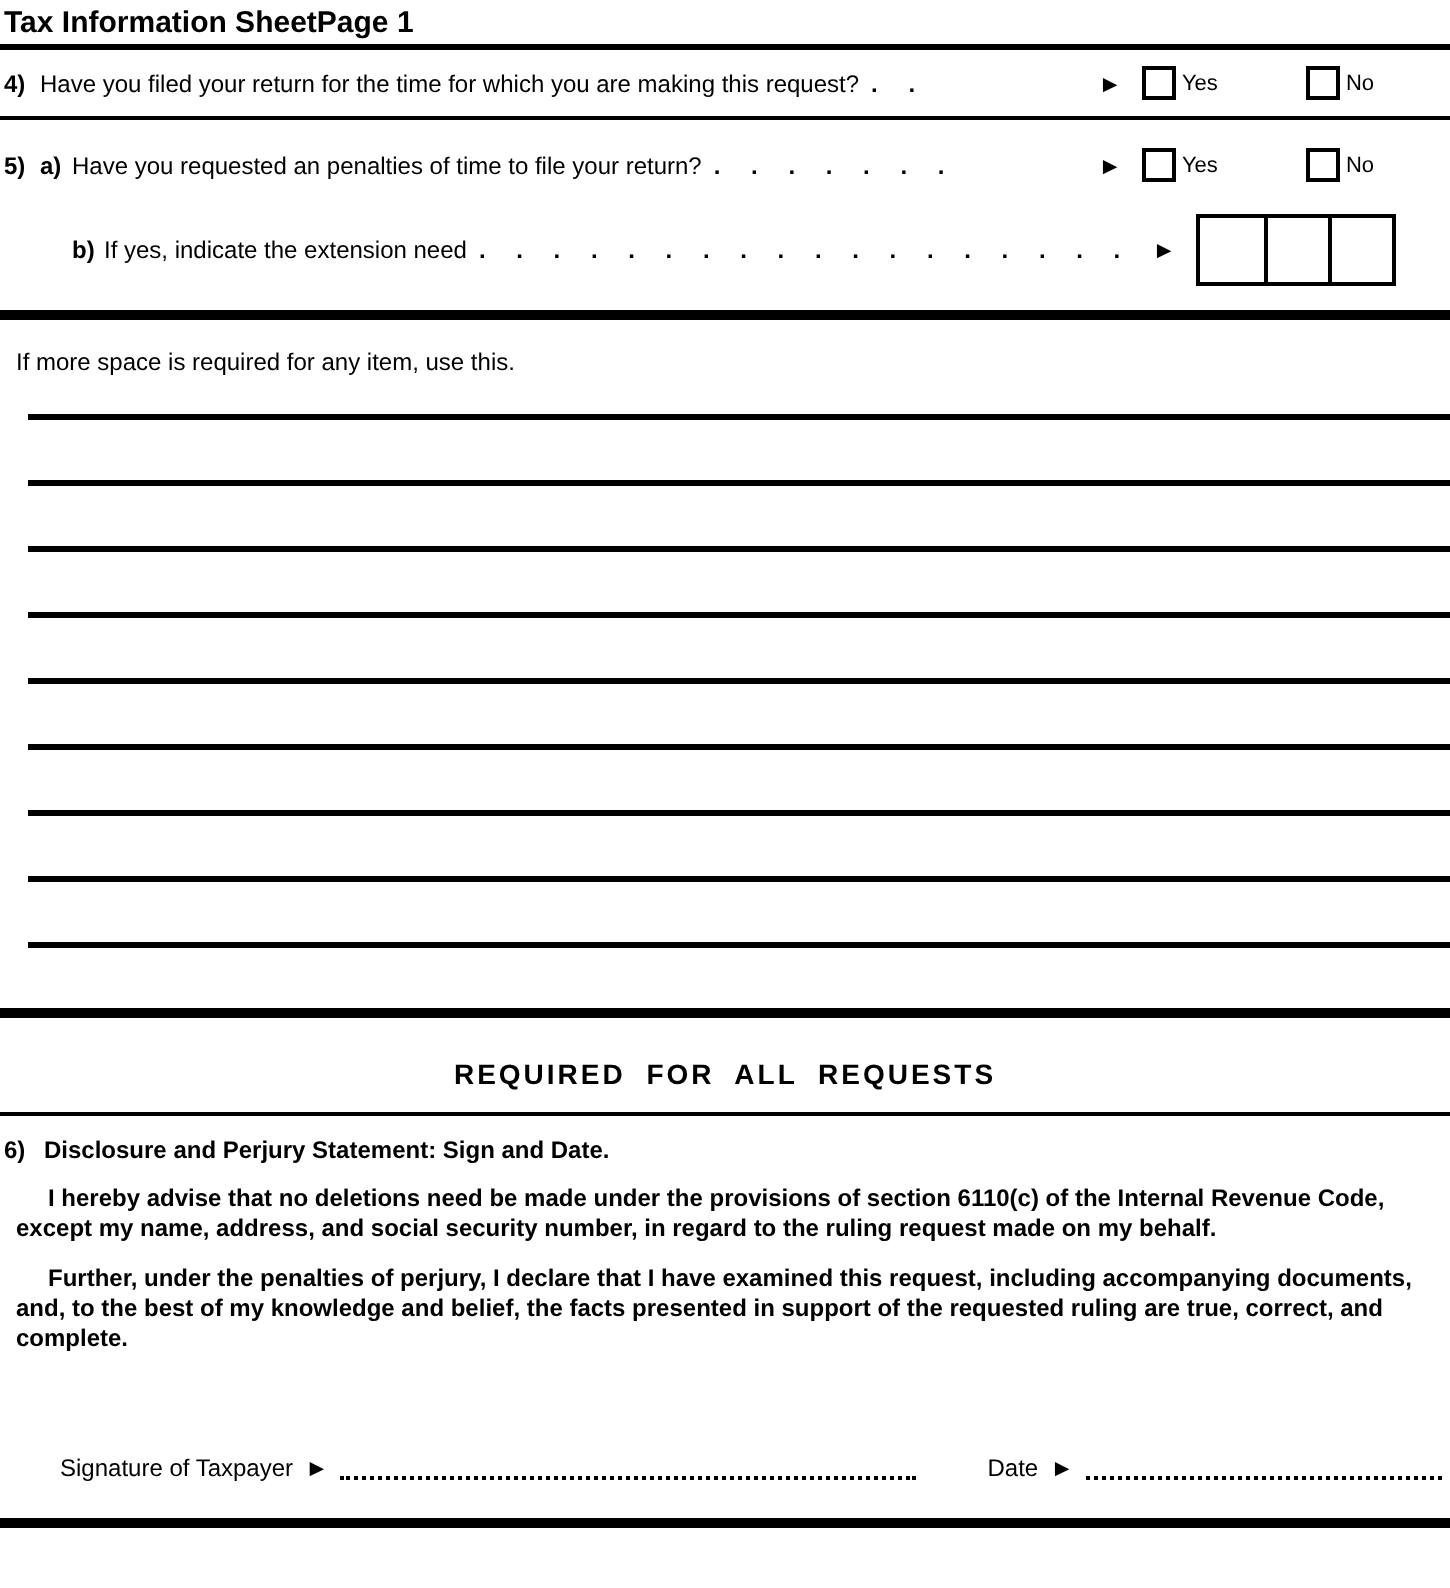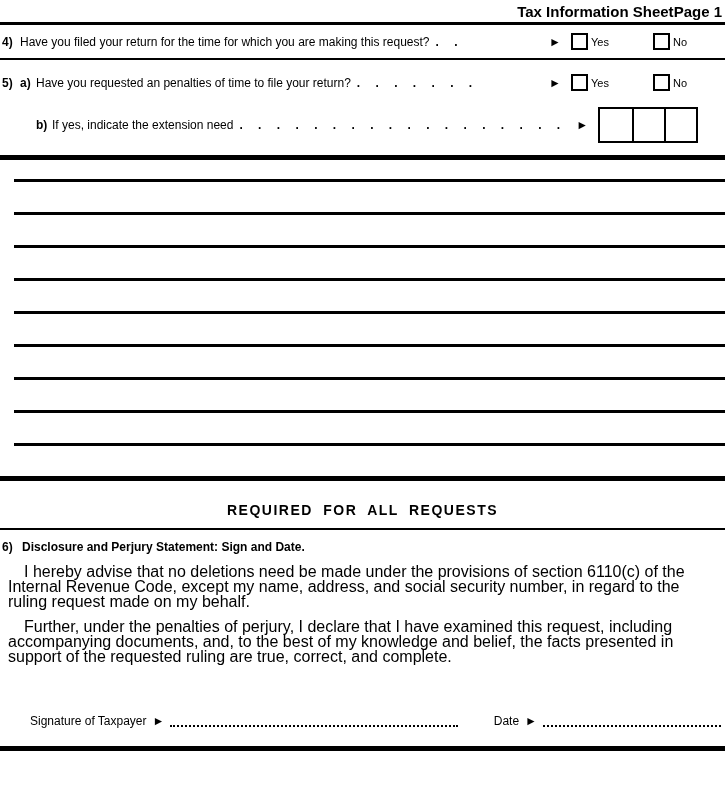--- a/index.html
+++ b/index.html
@@ -7,21 +7,21 @@
   body { font-family: "Liberation Sans", sans-serif; }
   .page {
     position: relative;
     width: 725px; height: 794px;
     background: #ffffff;
     color: #000000;
     overflow: hidden;
   }
   
   .header {
-    display: flex; justify-content: flex-end; align-items: flex-end;
+    display: flex; justify-content: flex-start; align-items: flex-end;
     padding: 3px 3px 2px 2px;
     border-bottom: 3px solid #000;
   }
   .header .title, .header .pageno { font-size: 15px; font-weight: bold; }
   
   .q-row { display: flex; align-items: center; font-size: 12px; }
   .q-num { font-weight: bold; width: 18px; flex: 0 0 auto; }
   .q-letter { font-weight: bold; width: 16px; flex: 0 0 auto; }
   .q-text { white-space: nowrap; }
   .leader-dots { letter-spacing: 6px; margin-left: 6px; white-space: nowrap; font-weight: bold; }
@@ -58,24 +58,25 @@
     border-top: 5px solid #000;
     border-bottom: 2px solid #000;
     text-align: center;
     padding: 20px 0 9px 0;
   }
   .banner-title { font-size: 14px; font-weight: bold; letter-spacing: 1.5px; word-spacing: 5px; }
   
   .q6-heading { display: flex; margin-top: 10px; font-size: 12px; font-weight: bold; }
   .q6-heading .q-num { width: 20px; margin-left: 2px; }
   .statement-para {
-    font-size: 16px; line-height: 15px;
+    font-size: 12px; line-height: 15px;
     margin: 10px 8px 0 8px;
     text-indent: 16px;
     max-width: 706px;
+    font-weight: bold;
   }
   
   .signature-row {
     display: flex; align-items: center;
     margin: 50px 4px 0 30px;
     font-size: 12px;
   }
   .sig-label { white-space: nowrap; }
   .sig-arrow { margin: 0 6px 0 6px; }
   .dotted-leader {
@@ -131,20 +132,23 @@
       <span class="leader-dots">. . . . . . . . . . . . . . . . . .</span>
       <span class="arrow">►</span>
       <div class="ext-boxes">
         <span class="ext-cell"></span>
         <span class="ext-cell"></span>
         <span class="ext-cell"></span>
       </div>
     </div>
   </div>
 
+  <div class="more-space">
+    <div>If more space is required for any item, use this.</div>
+  </div>
   <div class="write-lines">
       <div class="write-line"></div>
       <div class="write-line"></div>
       <div class="write-line"></div>
       <div class="write-line"></div>
       <div class="write-line"></div>
       <div class="write-line"></div>
       <div class="write-line"></div>
       <div class="write-line"></div>
       <div class="write-line"></div>

